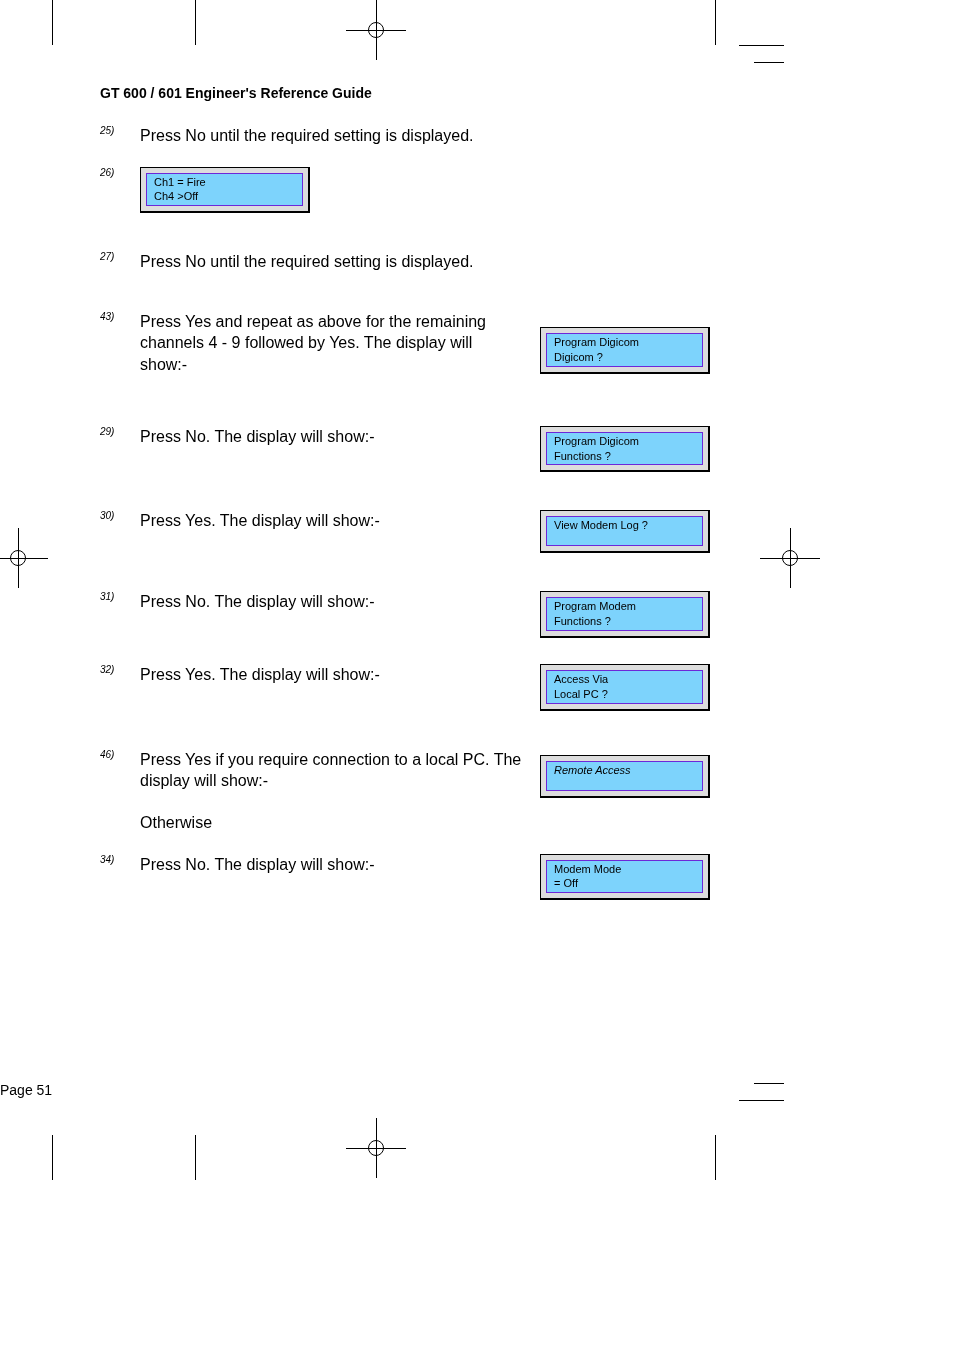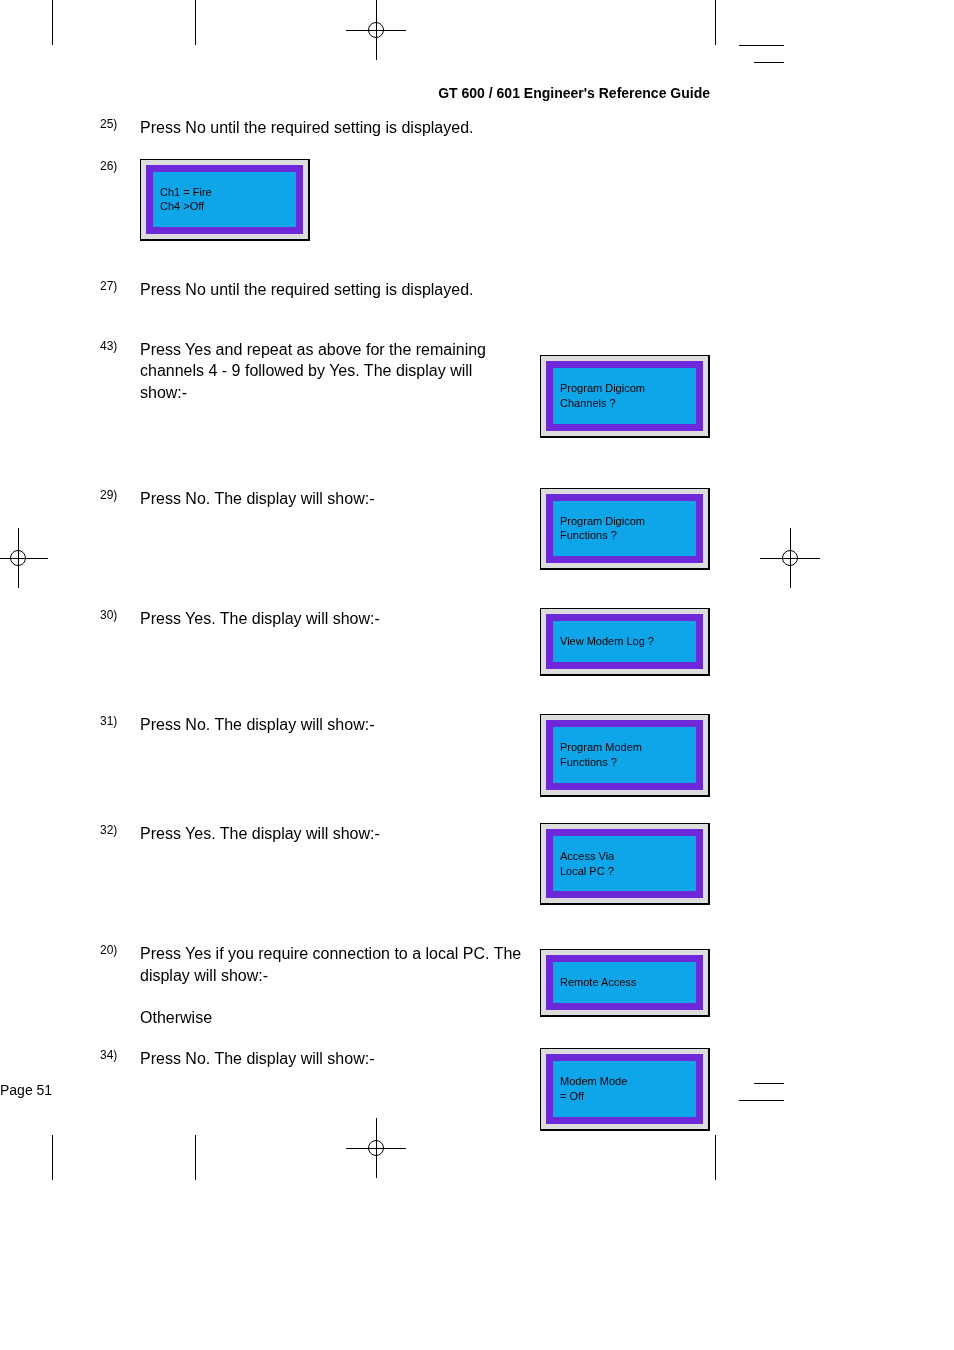--- a/index.html
+++ b/index.html
@@ -56,33 +56,33 @@
   .content {
     position: absolute;
     left: 100px;
     top: 85px;
     width: 610px;
   }
 
   .page-title {
     font-weight: bold;
     font-size: 14px;
-    text-align: right;
-    margin-bottom: 16px;
+    margin-bottom: 24px;
   }
 
   .step-row {
     display: flex;
     align-items: flex-start;
     margin-bottom: 20px;
   }
   .step-num {
     width: 40px;
     flex: 0 0 40px;
-    font-size: 12px;
+    font-size: 10px;
+    font-style: italic;
   }
   .step-text {
     flex: 1 1 auto;
     font-size: 16px;
     line-height: 1.35;
     padding-right: 18px;
   }
   .step-text .otherwise {
     margin-top: 20px;
   }
@@ -93,23 +93,23 @@
   }
   .lcd {
     background: #ddd;
     border: 1px solid #000;
     border-right-width: 2px;
     border-bottom-width: 2px;
     padding: 5px;
     box-sizing: border-box;
   }
   .lcd-inner {
-    background: #0ea5e9;
-    border: 7px solid #6d28d9;
-    padding: 13px 7px;
+    background: #7dd3fc;
+    border: 1px solid #6d28d9;
+    padding: 1px 7px;
     font-size: 11px;
     font-family: Arial, Helvetica, sans-serif;
     line-height: 1.35;
     min-height: 30px;
     box-sizing: border-box;
   }
   .lcd-inner .l2 { display: block; }
 
   .spacer-lg { height: 30px; }
   .spacer-md { height: 18px; }
@@ -194,21 +194,21 @@
 
     <div class="spacer-md"></div>
 
     <div class="step-row">
       <div class="step-num">43)</div>
       <div class="step-text">Press Yes and repeat as above for the remaining channels 4 - 9 followed by Yes. The display will show:-</div>
       <div class="lcd-wrap" style="padding-top:16px;">
         <div class="lcd">
           <div class="lcd-inner">
             <span>Program  Digicom</span>
-            <span class="l2">Channels  ?</span>
+            <span class="l2">Digicom  ?</span>
           </div>
         </div>
       </div>
     </div>
 
     <div class="spacer-lg"></div>
 
     <div class="step-row">
       <div class="step-num">29)</div>
       <div class="step-text">Press No. The display will show:-</div>
@@ -263,26 +263,26 @@
             <span>Access  Via</span>
             <span class="l2">Local  PC  ?</span>
           </div>
         </div>
       </div>
     </div>
 
     <div class="spacer-md"></div>
 
     <div class="step-row">
-      <div class="step-num">20)</div>
+      <div class="step-num">46)</div>
       <div class="step-text">
         <span>Press Yes if you require connection to a local PC. The display will show:-</span>
         <div class="otherwise">Otherwise</div>
       </div>
-      <div class="lcd-wrap" style="padding-top:6px;">
+      <div class="lcd-wrap" style="padding-top:6px;font-style:italic;">
         <div class="lcd">
           <div class="lcd-inner">
             <span>Remote Access</span>
             <span class="l2"></span>
           </div>
         </div>
       </div>
     </div>
 
     <div class="step-row">

